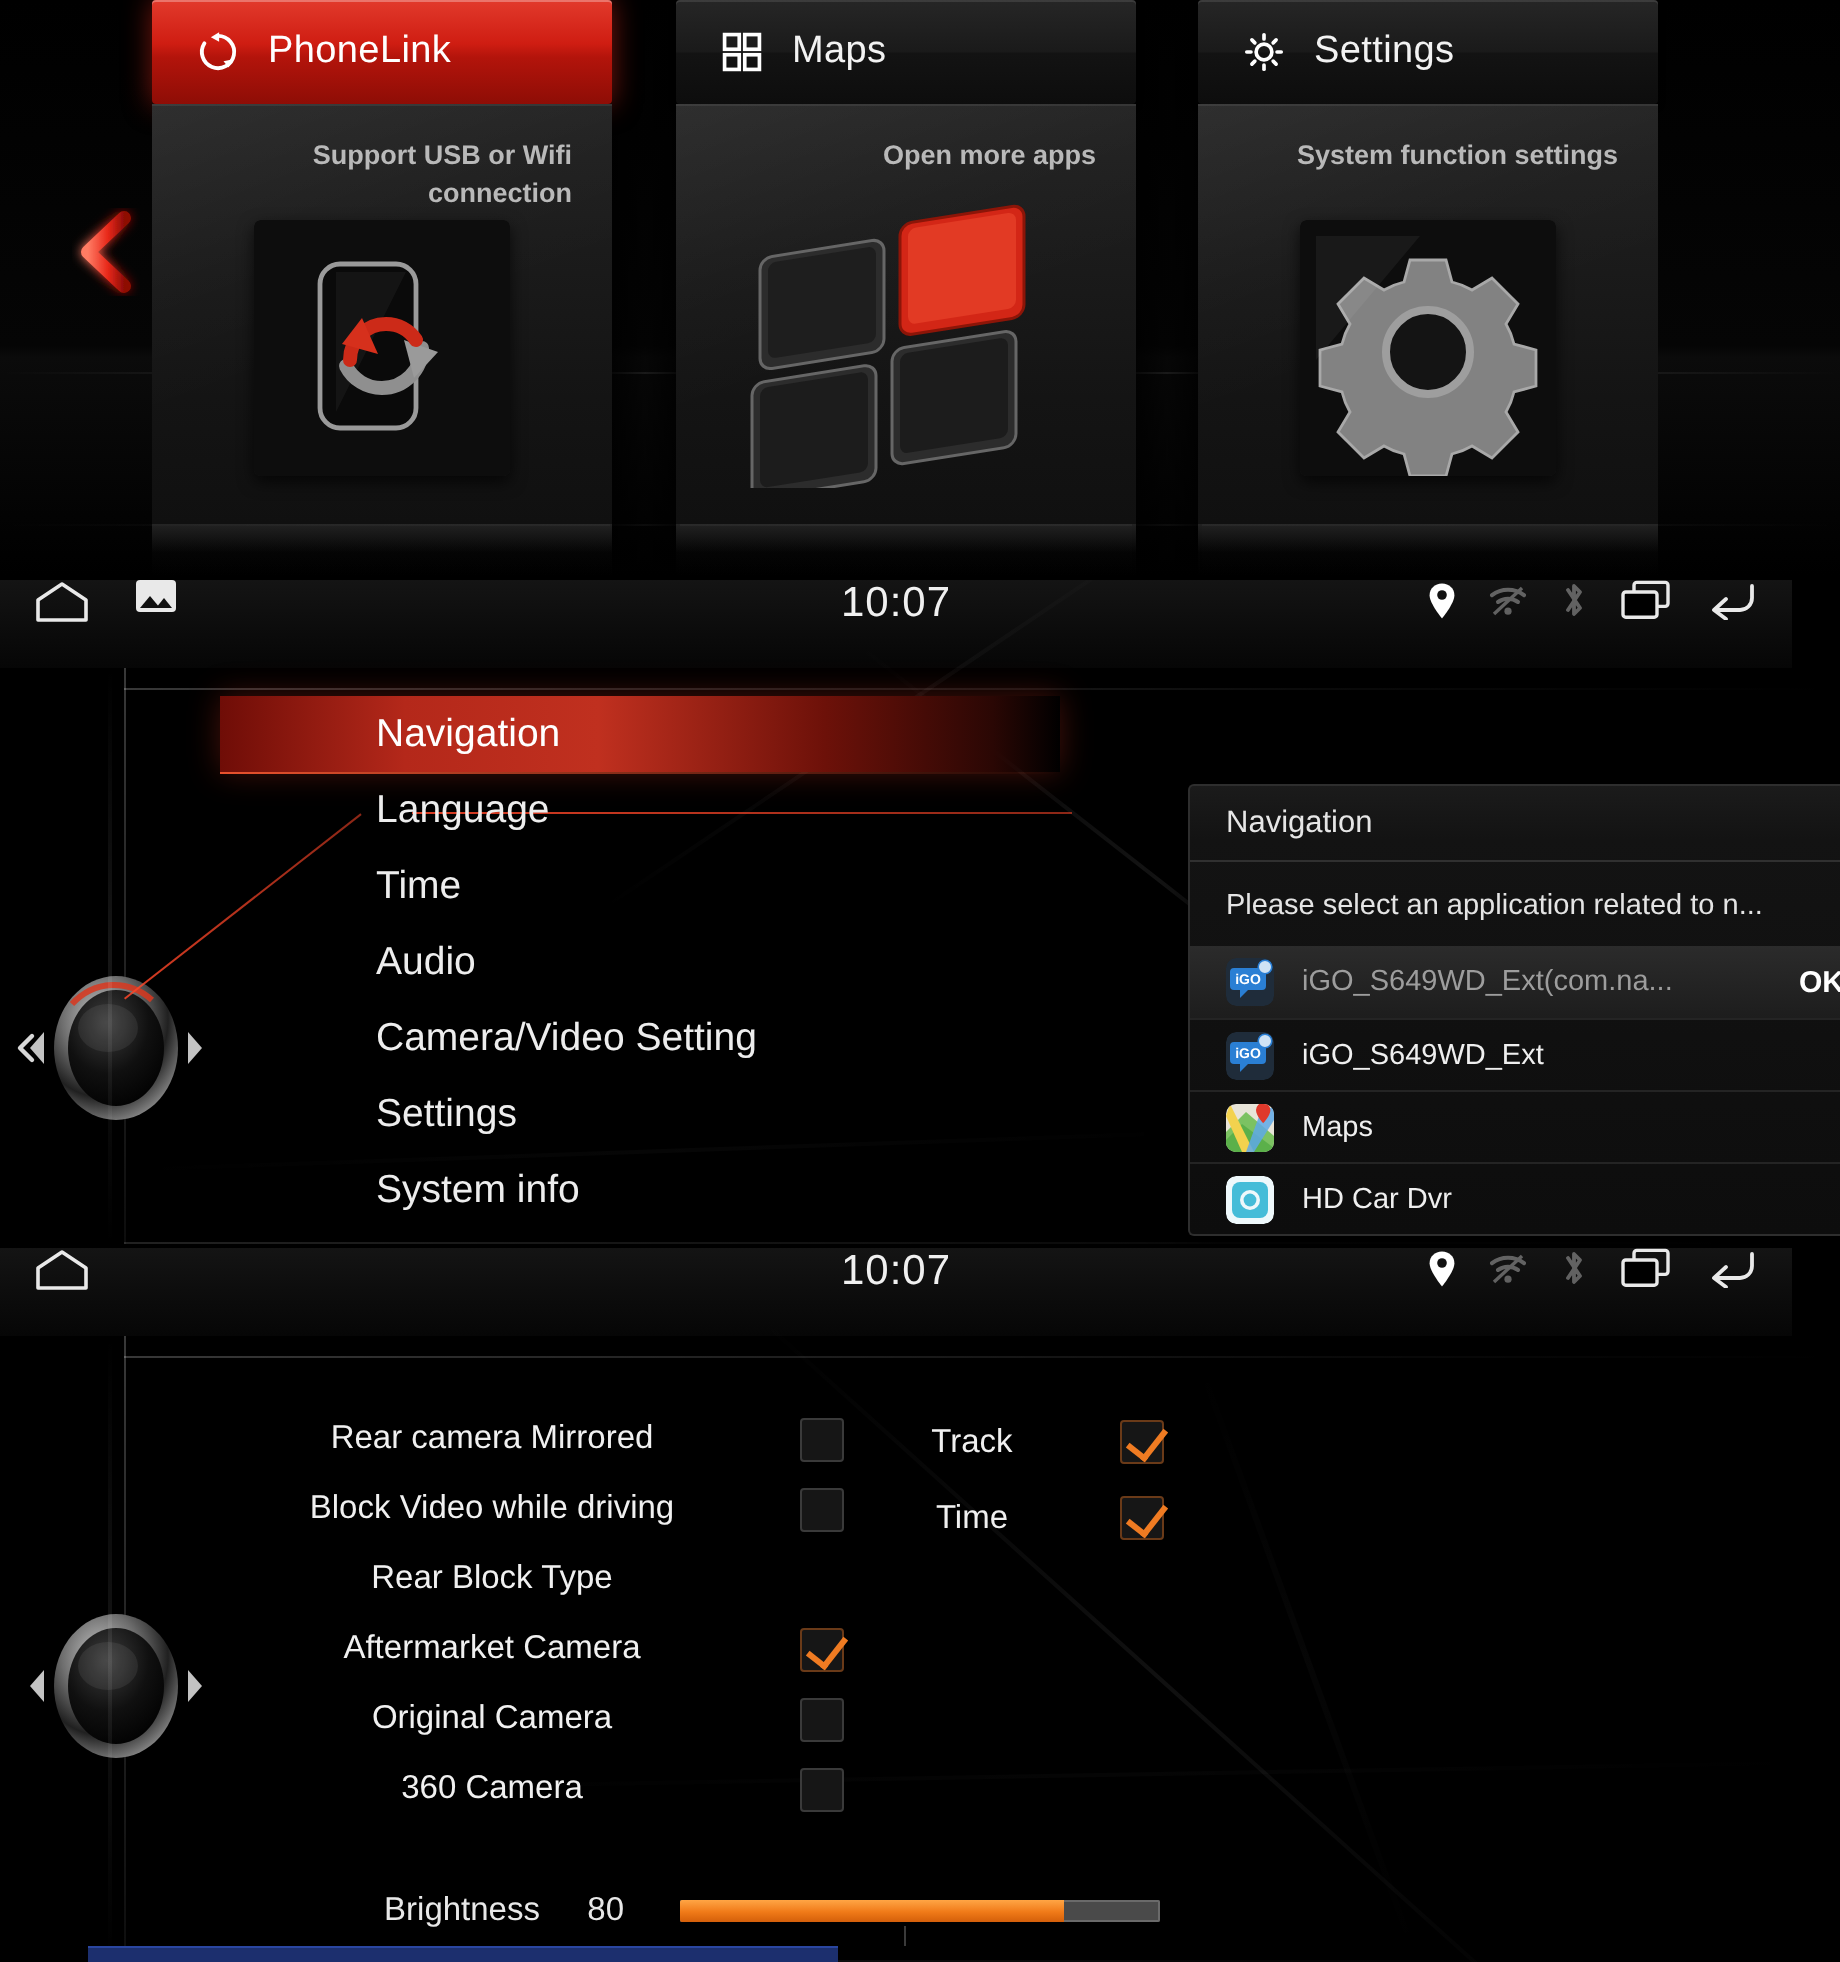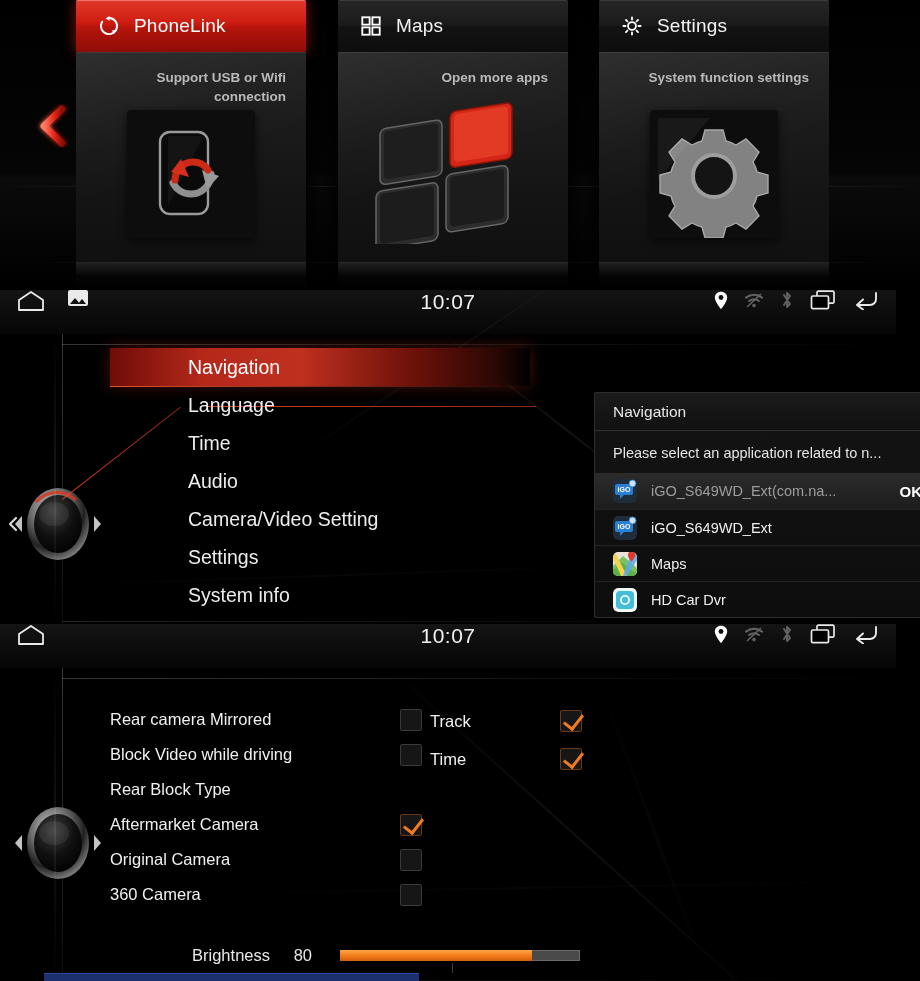--- a/index.html
+++ b/index.html
@@ -195,21 +195,21 @@
     border-top:none; color:#9d9d9d;
   }
   .dlg-row .label { white-space:nowrap; overflow:hidden; text-overflow:clip; flex:1; }
   .dlg-ok { font-weight:bold; font-size:15px; color:#fff; padding-left:4px; }
   .appicon { width:24px; height:24px; border-radius:5px; flex:none; position:relative; overflow:hidden; }
 
   
   #panel-camera { top:624px; height:357px; }
   .cam-grid { position:absolute; left:110px; top:34px; width:560px; }
   .cam-row { display:flex; align-items:center; height:35px; }
-  .cam-label { width:290px; text-align:left; padding-right:18px; font-size:16.5px; color:#f0f0f0; }
+  .cam-label { width:290px; text-align:center; padding-right:18px; font-size:16.5px; color:#f0f0f0; }
   .cbox {
     width:22px; height:22px; border-radius:2px;
     background:#161616; border:1px solid #3a3a3a;
     position:relative;
   }
   .cbox.on { border-color:#6a3a18; }
   .cbox.on::after {
     content:""; position:absolute; left:3px; top:3px; width:16px; height:9px;
     border-left:3px solid #ef7b22; border-bottom:3px solid #ef7b22;
     transform:rotate(-52deg); transform-origin:center;

